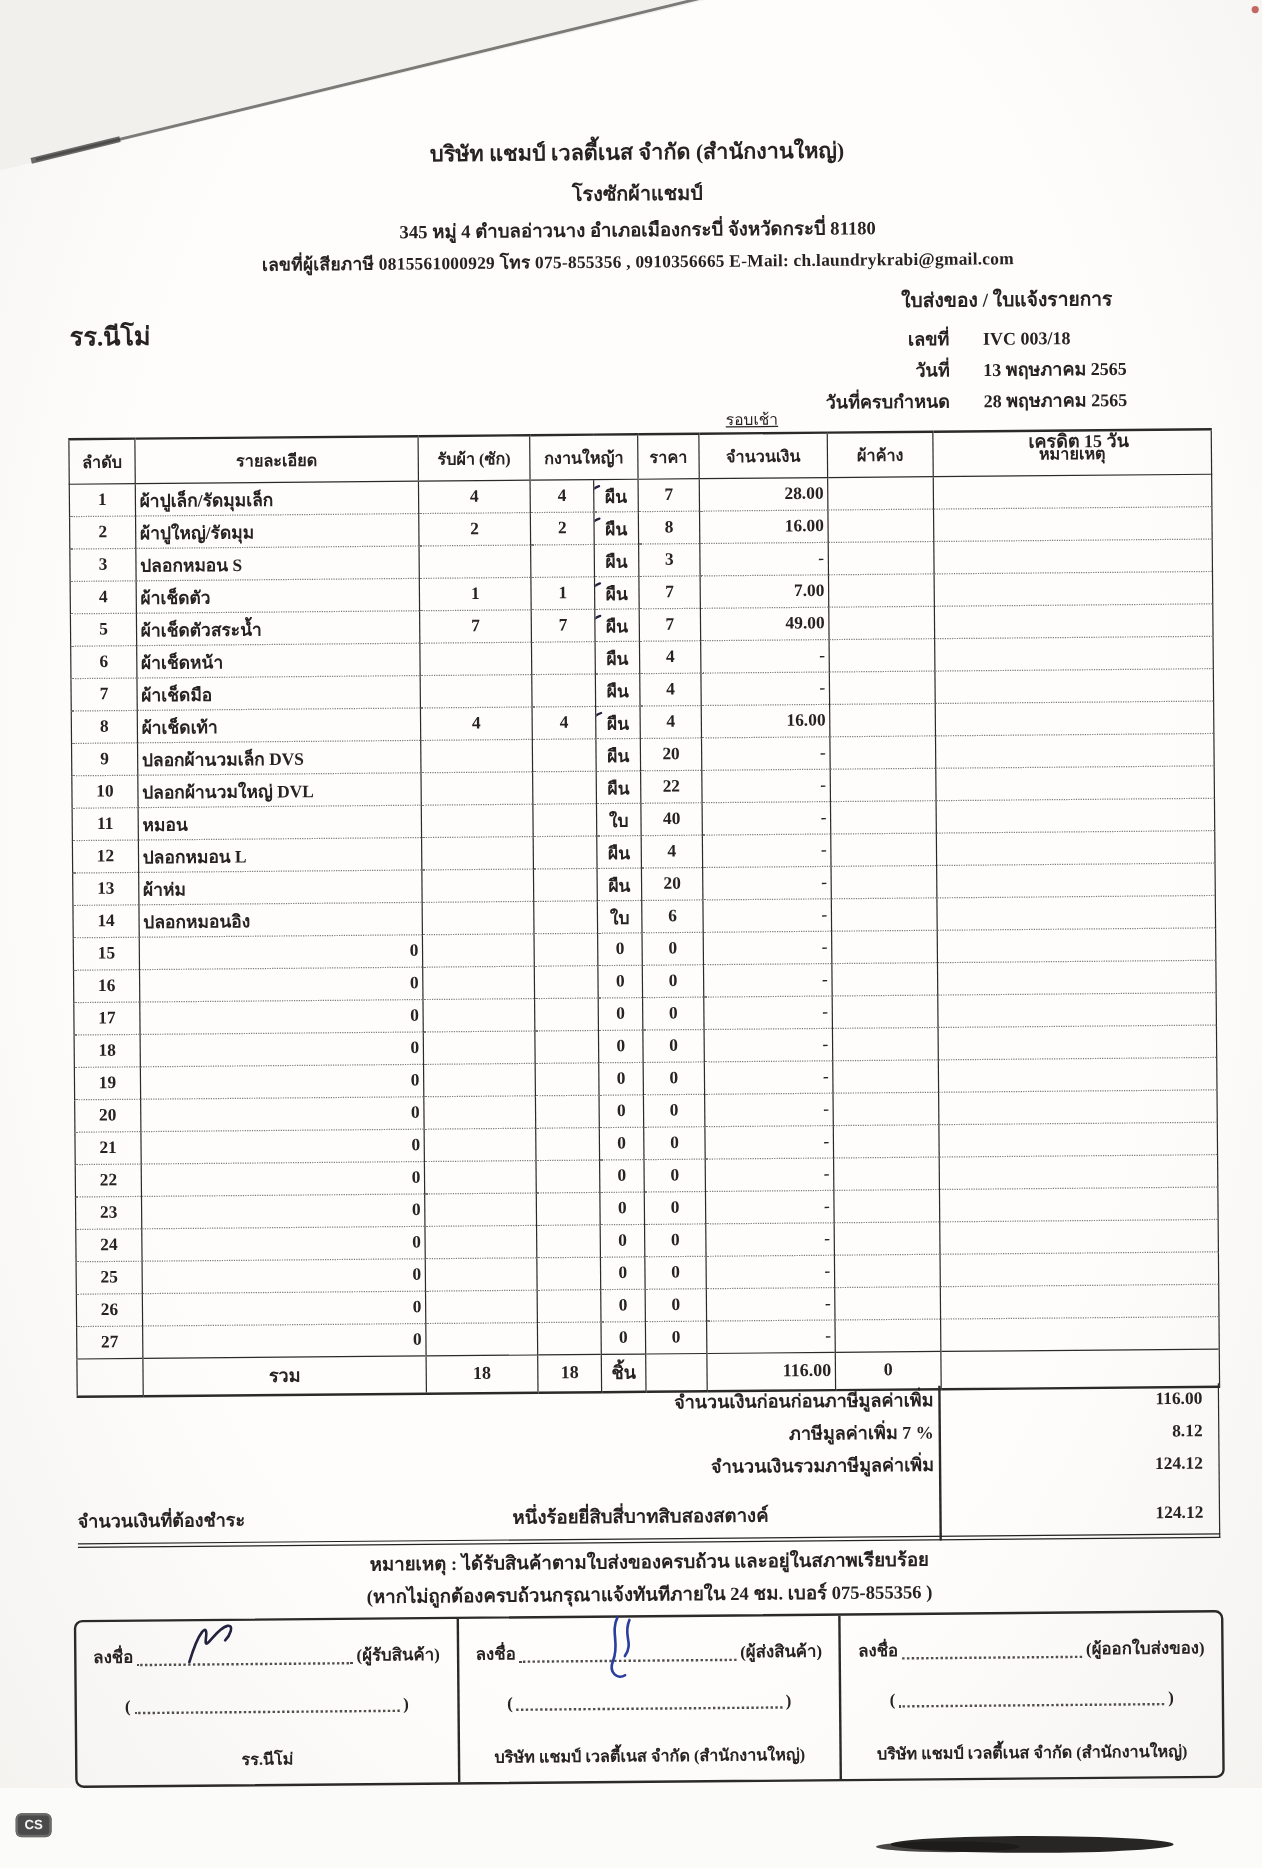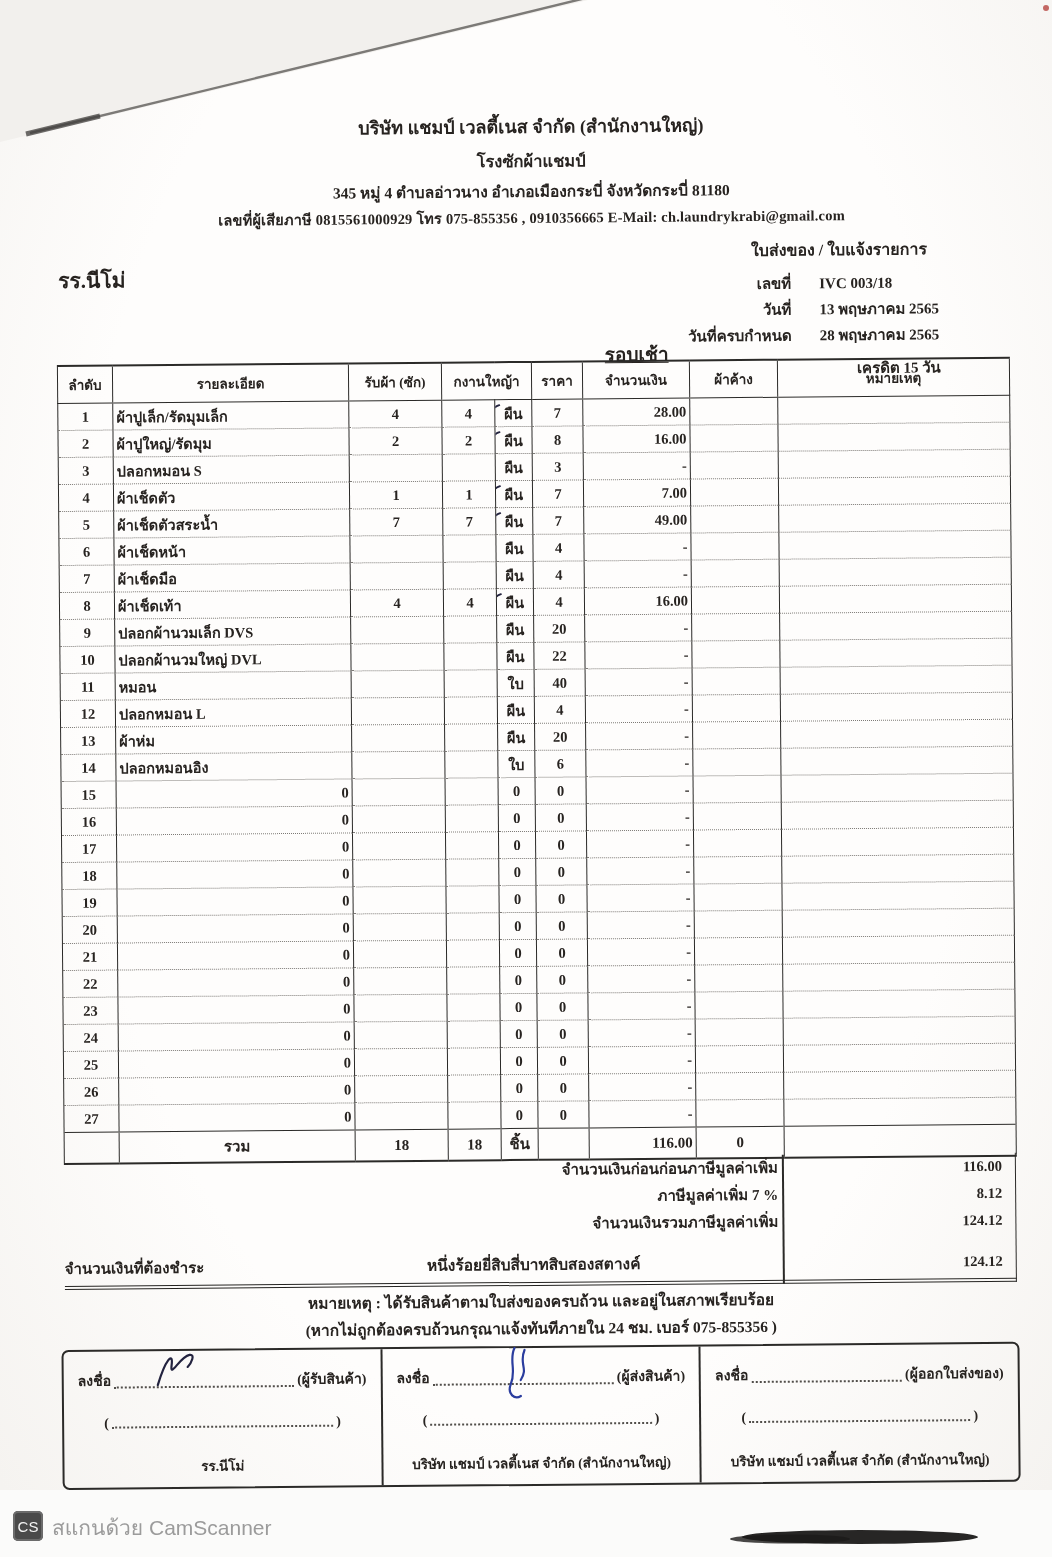--- a/index.html
+++ b/index.html
@@ -16,21 +16,21 @@
   #co-name{top:112px;font-size:18px;}
   #co-branch{top:148px;font-size:16.5px;}
   #co-addr{top:179px;font-size:15.5px;}
   #co-contact{top:206px;font-size:14.5px;letter-spacing:.2px;}
   #doc-title{position:absolute;top:240px;left:700px;width:312px;font-size:16px;font-weight:700;text-align:left;padding-left:55px;box-sizing:border-box;}
   #customer{position:absolute;top:260px;left:62px;font-size:21px;font-weight:700;}
   #meta{position:absolute;top:274px;left:610px;width:402px;font-size:15px;font-weight:700;}
   .meta-row{display:flex;height:26px;line-height:24px;}
   .meta-label{width:185px;text-align:right;}
   .meta-value{padding-left:28px;text-align:left;}
-  #round{position:absolute;top:340px;left:608px;font-size:19px;font-weight:700;text-decoration:underline;}
+  #round{position:absolute;top:340px;left:608px;font-size:13px;font-weight:400;text-decoration:underline;}
   #credit{position:absolute;top:359px;left:860px;font-size:15px;font-weight:700;}
   
   #items{position:absolute;left:60px;top:361px;width:952px;border-collapse:collapse;table-layout:fixed;}
   #items th,#items td{border-left:1.5px solid #2b2a28;padding:0 3px;overflow:hidden;white-space:nowrap;
     font-weight:700;color:#272320;}
   #items th:last-child,#items td:last-child{border-right:1.5px solid #2b2a28;}
   #items thead th{border-top:2px solid #2b2a28;border-bottom:1.6px solid #2b2a28;font-size:13.5px;height:36px;text-align:center;}
   #items tbody td{border-bottom:1px dotted #7d7a76;font-size:14.5px;height:26px;}
   #items tbody tr{height:27px;}
   td.c{text-align:center;}
@@ -59,22 +59,22 @@
   #sig-box{position:absolute;left:56px;top:1346px;width:954px;height:136px;border:2.2px solid #2b2a28;border-radius:7px;display:flex;}
   .sig-col{flex:1;position:relative;padding:16px 14px 0 14px;box-sizing:border-box;}
   .sig-col + .sig-col{border-left:2px solid #2b2a28;}
   .sig-line{display:flex;align-items:flex-end;font-size:14px;font-weight:700;height:24px;}
   .dots{flex:1;border-bottom:2px dotted #514e4a;margin:0 3px 3px 3px;height:10px;}
   .sig-paren{display:flex;align-items:flex-end;font-size:14px;font-weight:700;height:24px;margin-top:16px;padding:0 26px;}
   .sig-name{position:absolute;bottom:10px;left:6px;right:6px;text-align:center;font-weight:700;font-size:13.5px;white-space:nowrap;}
   .scribble{position:absolute;pointer-events:none;}
   
   #scan-bar{position:absolute;left:0;top:1490px;width:1052px;height:67px;background:#fbfbfa;}
-  #cs-badge{position:absolute;left:13px;top:21px;width:30px;height:30px;background:#4a4a4a;border-radius:5px;
-    color:#f4f4f4;font-family:"Liberation Sans","DejaVu Sans",sans-serif;font-weight:400;font-size:15px;
+  #cs-badge{position:absolute;left:13px;top:21px;width:30px;height:20px;background:#4a4a4a;border-radius:5px;
+    color:#f4f4f4;font-family:"Liberation Sans","DejaVu Sans",sans-serif;font-weight:700;font-size:11px;
     display:flex;align-items:center;justify-content:center;box-shadow:inset 0 0 0 2px #6b6b6b;}
   #scan-text{position:absolute;left:52px;top:21px;font-family:"Liberation Sans","DejaVu Sans",sans-serif;
     font-size:21px;color:#9b9b9b;}
   
   .artifact{position:absolute;pointer-events:none;}
 </style>
 </head>
 <body>
 
 <svg class="artifact" width="1052" height="150" style="left:0;top:0;">
@@ -534,19 +534,18 @@
           <span class="dots"></span>
           <span>)</span>
         </div>
         <div class="sig-name">บริษัท แชมป์ เวลตี้เนส จำกัด (สำนักงานใหญ่)</div>
       </div>
     </div>
 </div>
 
 <div id="scan-bar">
   <div id="cs-badge">CS</div>
-  <div id="scan-text">สแกนด้วย CamScanner</div>
 </div>
 <svg class="artifact" width="1052" height="40" style="left:0;top:1522px;">
   <ellipse cx="860" cy="15" rx="118" ry="7" fill="#1b1a19" opacity="0.95"></ellipse>
   <ellipse cx="790" cy="17" rx="60" ry="4.5" fill="#1b1a19" opacity="0.8"></ellipse>
   <ellipse cx="60" cy="-20" rx="48" ry="6" fill="#b7b3ad" opacity="0.5"></ellipse>
 </svg>
 
 </body></html>

